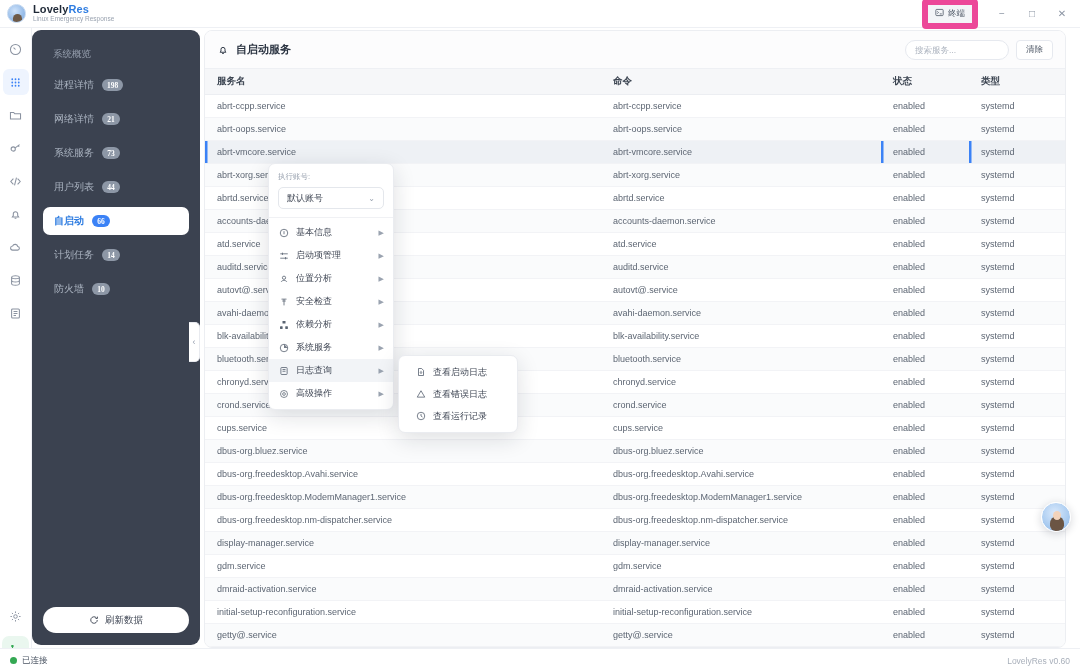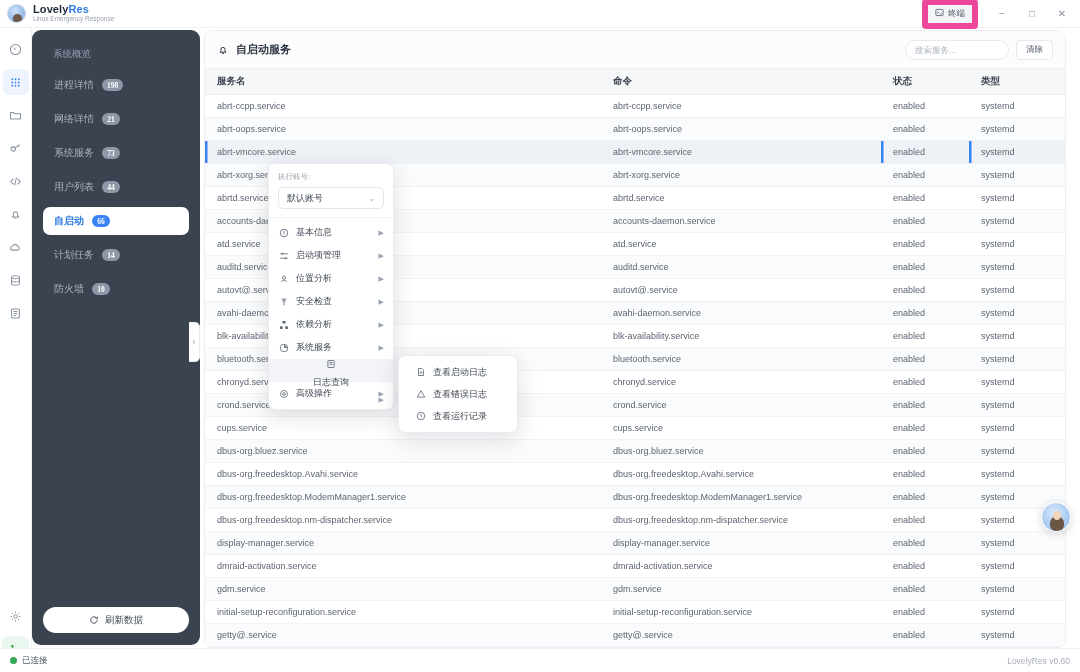--- a/index.html
+++ b/index.html
@@ -156,21 +156,21 @@
     height: 22px; border: 1px solid #e4e7ec; border-radius: 5px; background: #fff;
     display: flex; align-items: center; padding: 0 8px;
     font-size: 9px; color: #3f4654; cursor: pointer;
   }
   .ctx-select .chev { margin-left: auto; color: #9aa3b0; font-size: 8px; }
   .ctx-divider { height: 1px; background: #f0f1f4; margin: 1px 0 3px 0; }
   .ctx-item {
     display: flex; align-items: center; gap: 7px; height: 23px; padding: 0 9px;
     font-size: 9px; color: #3f4654; cursor: pointer;
   }
-  .ctx-item:hover, .ctx-item.hl { background: #f2f4f7; flex-direction: column; }
+  .ctx-item:hover, .ctx-item.hl { background: #f2f4f7; }
   .ctx-item .ci { color: #5a6472; display: flex; width: 11px; justify-content: center; }
   .ctx-item .arr { margin-left: auto; color: #9aa3b0; font-size: 7px; }
 
   .submenu {
     position: absolute; left: 398px; top: 355px; width: 120px;
     background: #ffffff; border: 1px solid #eaecf0; border-radius: 7px;
     box-shadow: 0 6px 22px rgba(20,28,45,.14); z-index: 61; padding: 5px 0;
   }
   .sub-item {
     display: flex; align-items: center; gap: 7px; height: 22px; padding: 0 16px;
@@ -523,28 +523,28 @@
           <td class="col-stat st-enabled">enabled</td>
           <td class="col-type">systemd</td>
         </tr>
         <tr>
           <td class="col-name">display-manager.service</td>
           <td class="col-cmd">display-manager.service</td>
           <td class="col-stat st-enabled">enabled</td>
           <td class="col-type">systemd</td>
         </tr>
         <tr>
+          <td class="col-name">gdm.service</td>
+          <td class="col-cmd">gdm.service</td>
+          <td class="col-stat st-enabled">enabled</td>
+          <td class="col-type">systemd</td>
+        </tr>
+        <tr>
           <td class="col-name">dmraid-activation.service</td>
           <td class="col-cmd">dmraid-activation.service</td>
-          <td class="col-stat st-enabled">enabled</td>
-          <td class="col-type">systemd</td>
-        </tr>
-        <tr>
-          <td class="col-name">gdm.service</td>
-          <td class="col-cmd">gdm.service</td>
           <td class="col-stat st-enabled">enabled</td>
           <td class="col-type">systemd</td>
         </tr>
         <tr>
           <td class="col-name">initial-setup-reconfiguration.service</td>
           <td class="col-cmd">initial-setup-reconfiguration.service</td>
           <td class="col-stat st-enabled">enabled</td>
           <td class="col-type">systemd</td>
         </tr>
         <tr>

